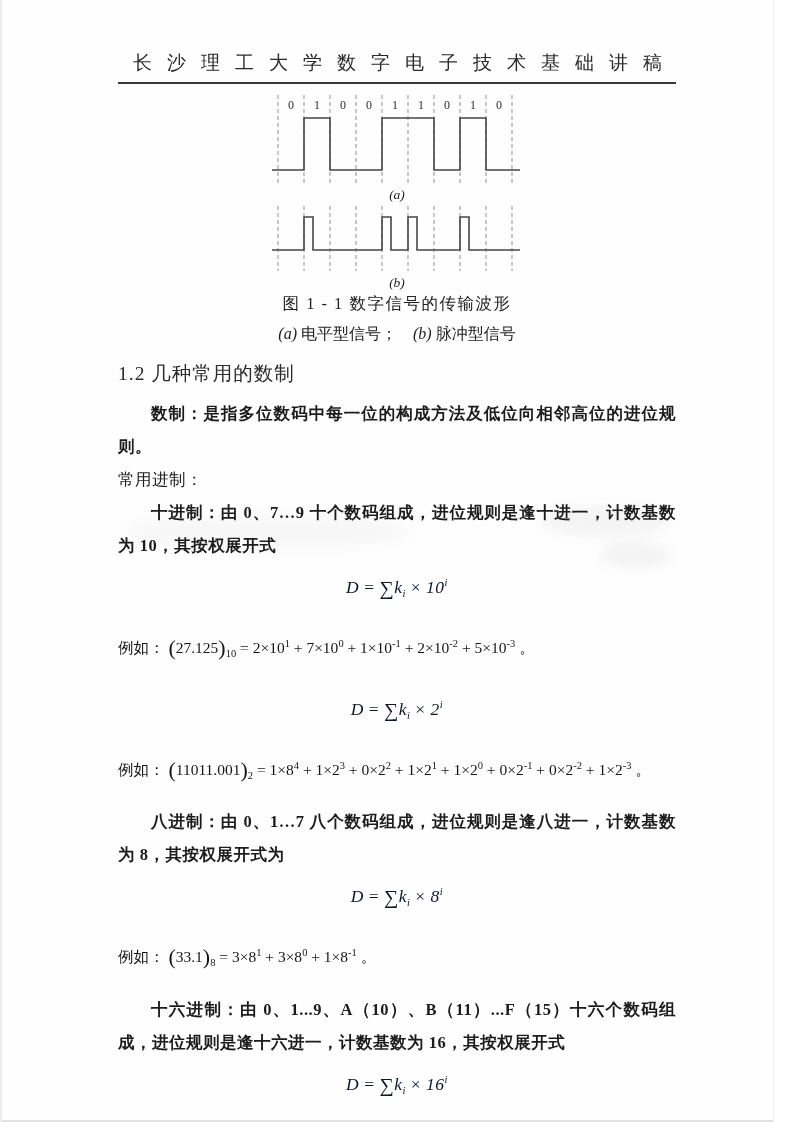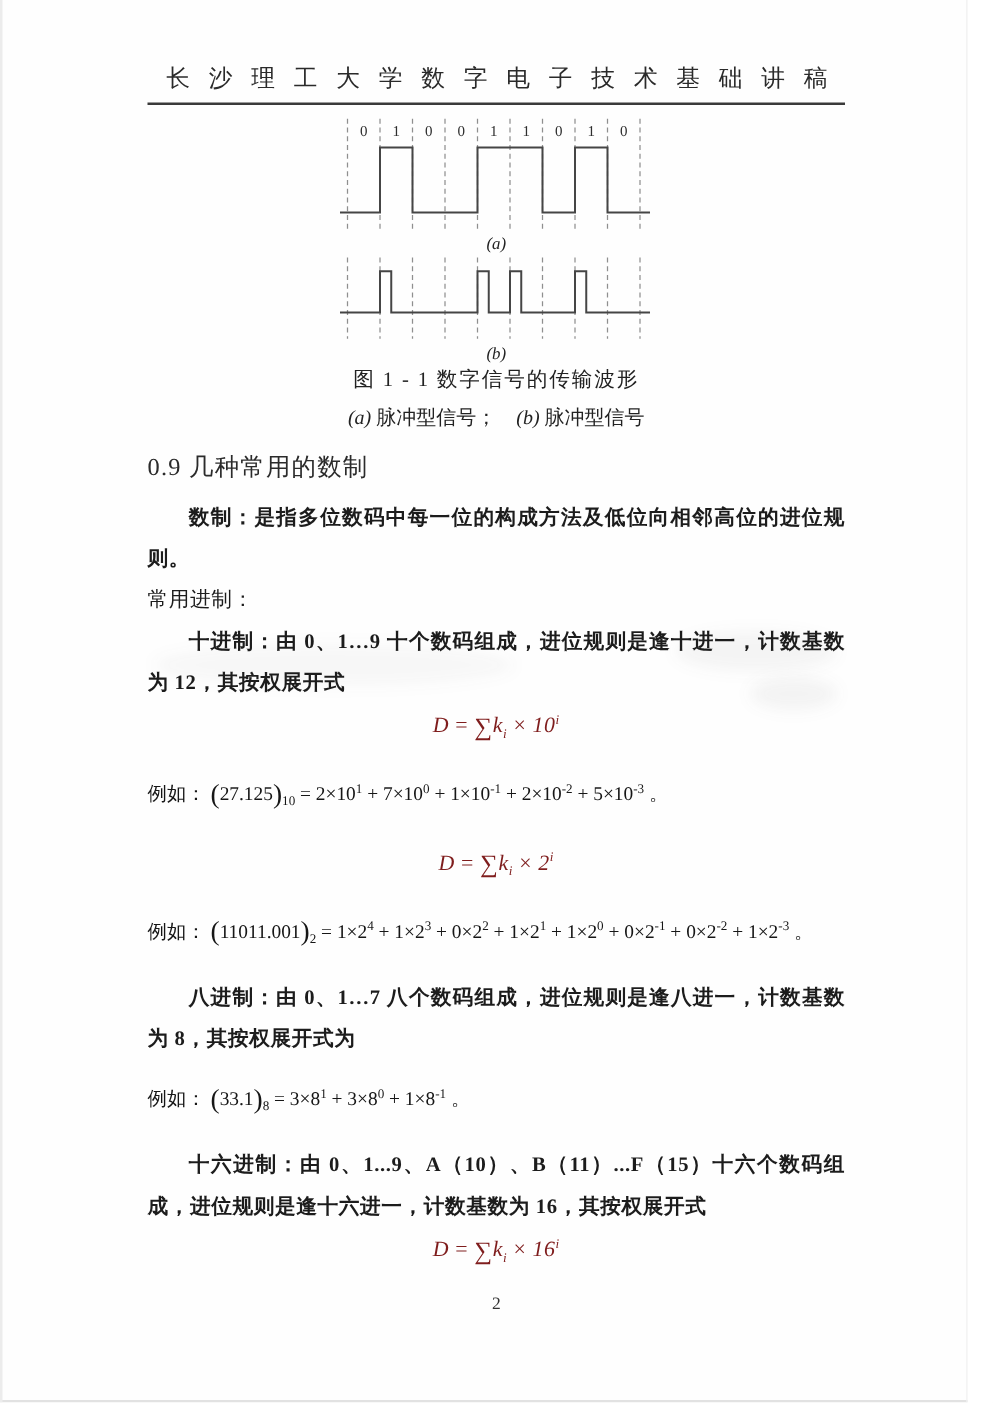--- a/index.html
+++ b/index.html
@@ -28,21 +28,21 @@
   .caption{font-size:16.5px; letter-spacing:1.5px; color:#222;}
   .subcaption{margin-top:9px; font-size:16px; color:#222;}
   .heading{margin:15px 0 0 0; font-size:19.5px; font-weight:normal; color:#2b2b2b; letter-spacing:1px;}
   .para{
     margin:0; font-size:16.5px; line-height:33px; text-align:justify;
     color:#1c1c1c; letter-spacing:0.5px;
   }
   .para.first{margin-top:10px;}
   .indent{text-indent:33px;font-weight:bold;}
   .formula{
-    text-align:center; font-size:17.5px; line-height:30px; color:#7f1d1d;
+    text-align:center; font-size:17.5px; line-height:42px; color:#0f172a;
     letter-spacing:0.5px;
   }
   .example{
     font-size:15.5px; line-height:30px; margin:14px 0; white-space:nowrap; color:#161616;
   }
   .it{font-style:italic;}
   .sum{font-size:20px; vertical-align:-2px;}
   .big{font-size:22px; vertical-align:-2px;}
   sup{font-size:10.5px;}
   sub{font-size:10.5px;}
@@ -94,36 +94,37 @@
           <line x1="113" x2="113" y1="1" y2="66" class="dash"></line>
           <line x1="139" x2="139" y1="1" y2="66" class="dash"></line>
           <line x1="165" x2="165" y1="1" y2="66" class="dash"></line>
           <line x1="191" x2="191" y1="1" y2="66" class="dash"></line>
           <line x1="217" x2="217" y1="1" y2="66" class="dash"></line>
           <line x1="243" x2="243" y1="1" y2="66" class="dash"></line>
           <path d="M 3 45 H 35 V 12 H 44 V 45 H 113 V 12 H 122 V 45 H 139 V 12 H 148 V 45 H 191 V 12 H 200 V 45 H 251" class="wave"></path>
         </svg>
       <div class="wavelabel second">(b)</div>
       <div class="caption">图 1 - 1 数字信号的传输波形</div>
-      <div class="subcaption"><span class="it">(a)</span><span> 脉冲型信号；　</span><span class="it">(b)</span><span> 脉冲型信号</span></div>
+      <div class="subcaption"><span class="it">(a)</span><span> 电平型信号；　</span><span class="it">(b)</span><span> 脉冲型信号</span></div>
     </div>
 
-    <h2 class="heading">0.9 几种常用的数制</h2>
+    <h2 class="heading">1.2 几种常用的数制</h2>
 
     <p class="para indent first">数制：是指多位数码中每一位的构成方法及低位向相邻高位的进位规则。</p>
     <p class="para">常用进制：</p>
 
-    <p class="para indent">十进制：由 0、1…9 十个数码组成，进位规则是逢十进一，计数基数为 12，其按权展开式</p>
+    <p class="para indent">十进制：由 0、7…9 十个数码组成，进位规则是逢十进一，计数基数为 10，其按权展开式</p>
     <div class="formula"><span class="it">D</span><span> = </span><span class="sum">∑</span><span class="it">k</span><sub class="it">i</sub><span> × </span><span class="it">10</span><sup class="it">i</sup></div>
     <div class="example"><span>例如： </span><span class="big">(</span><span>27.125</span><span class="big">)</span><sub>10</sub><span> = 2×10</span><sup>1</sup><span> + 7×10</span><sup>0</sup><span> + 1×10</span><sup>-1</sup><span> + 2×10</span><sup>-2</sup><span> + 5×10</span><sup>-3</sup><span> 。</span></div>
 
     <div class="formula"><span class="it">D</span><span> = </span><span class="sum">∑</span><span class="it">k</span><sub class="it">i</sub><span> × </span><span class="it">2</span><sup class="it">i</sup></div>
-    <div class="example"><span>例如： </span><span class="big">(</span><span>11011.001</span><span class="big">)</span><sub>2</sub><span> = 1×2</span><sup>4</sup><span> + 1×2</span><sup>3</sup><span> + 0×2</span><sup>2</sup><span> + 1×2</span><sup>1</sup><span> + 1×2</span><sup>0</sup><span> + 0×2</span><sup>-1</sup><span> + 0×2</span><sup>-2</sup><span> + 1×2</span><sup>-3</sup><span> 。</span></div>
+    <div class="example"><span>例如： </span><span class="big">(</span><span>11011.001</span><span class="big">)</span><sub>2</sub><span> = 1×8</span><sup>4</sup><span> + 1×2</span><sup>3</sup><span> + 0×2</span><sup>2</sup><span> + 1×2</span><sup>1</sup><span> + 1×2</span><sup>0</sup><span> + 0×2</span><sup>-1</sup><span> + 0×2</span><sup>-2</sup><span> + 1×2</span><sup>-3</sup><span> 。</span></div>
 
     <p class="para indent">八进制：由 0、1…7 八个数码组成，进位规则是逢八进一，计数基数为 8，其按权展开式为</p>
+    <div class="formula"><span class="it">D</span><span> = </span><span class="sum">∑</span><span class="it">k</span><sub class="it">i</sub><span> × </span><span class="it">8</span><sup class="it">i</sup></div>
     <div class="example"><span>例如： </span><span class="big">(</span><span>33.1</span><span class="big">)</span><sub>8</sub><span> = 3×8</span><sup>1</sup><span> + 3×8</span><sup>0</sup><span> + 1×8</span><sup>-1</sup><span> 。</span></div>
 
     <p class="para indent">十六进制：由 0、1...9、A（10）、B（11）...F（15）十六个数码组成，进位规则是逢十六进一，计数基数为 16，其按权展开式</p>
     <div class="formula"><span class="it">D</span><span> = </span><span class="sum">∑</span><span class="it">k</span><sub class="it">i</sub><span> × </span><span class="it">16</span><sup class="it">i</sup></div>
 
   </div>
 
   <div class="scan-artifact a1"></div>
   <div class="scan-artifact a2"></div>
   <div class="scan-artifact a3"></div>

